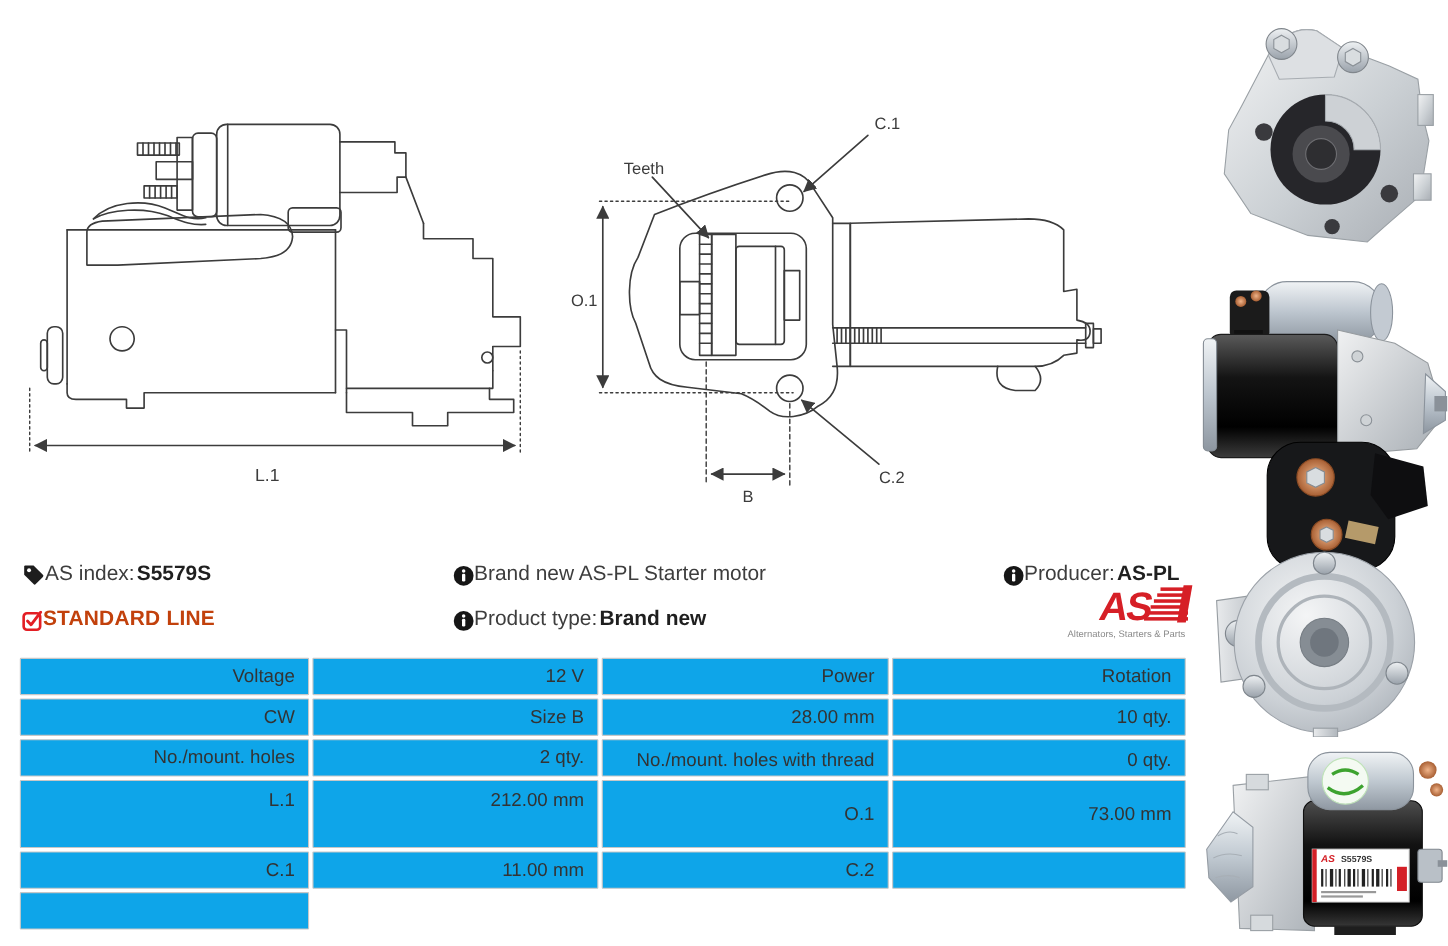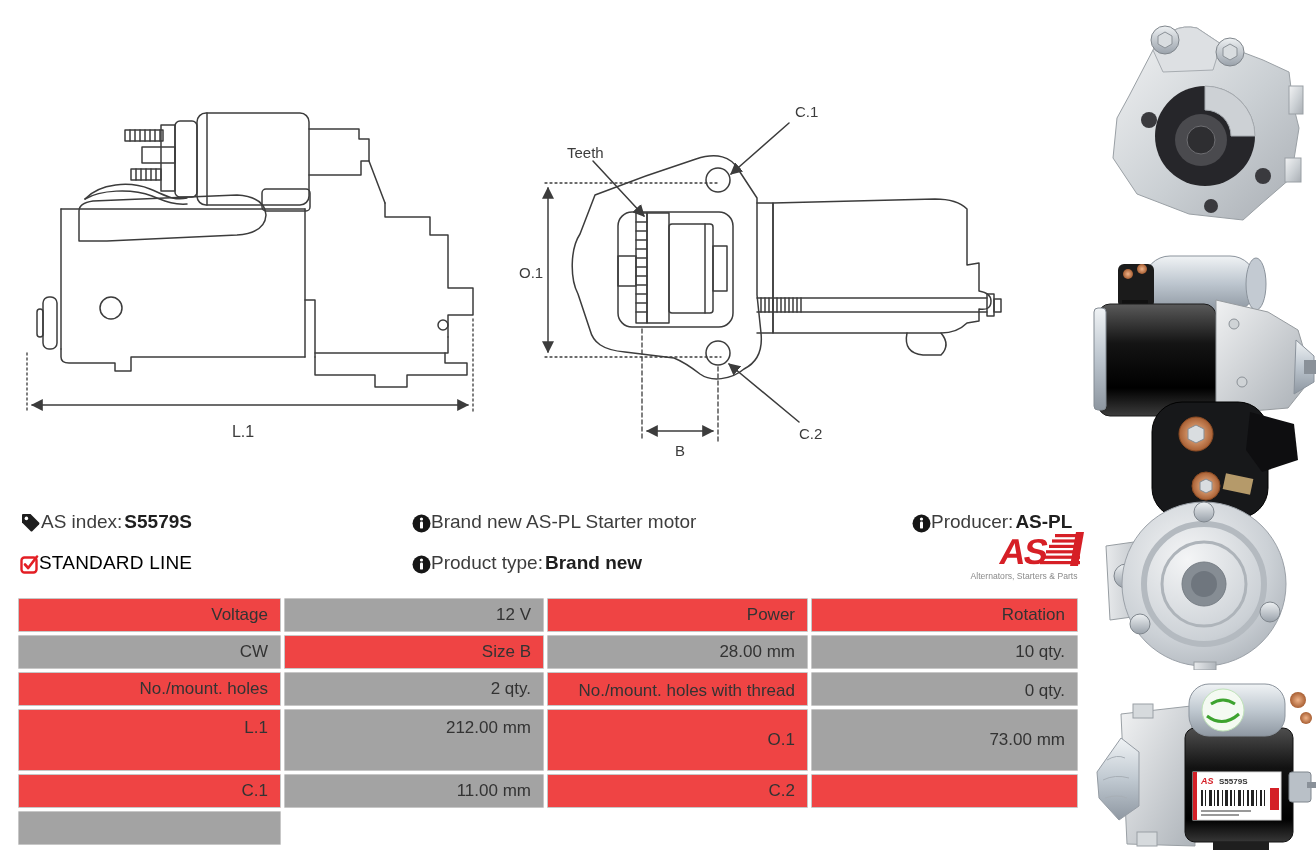--- a/index.html
+++ b/index.html
@@ -7,32 +7,32 @@
     width:1316px;height:860px;position:relative;overflow:hidden;
     background:#ffffff;font-family:"Liberation Sans",sans-serif;color:#3a3a3a;
   }
   .abs{position:absolute}
 
   
   .info-item{position:absolute;display:flex;align-items:flex-end;
     font-size:19px;color:#3d3d3d;white-space:nowrap;height:24px}
   .info-item .ic{flex:0 0 auto;display:flex;align-items:center}
   .info-item b{color:#1f1f1f;margin-left:2px;font-weight:bold}
-  .info-red{color:#000000;font-weight:normal;letter-spacing:.2px}
+  .info-red{color:#c2410c;font-weight:bold;letter-spacing:.2px}
 
   
   .spec-table{position:absolute;left:18px;top:598px;
     display:grid;grid-template-columns:263px 260px 261px 267px;
     grid-template-rows:34px 34px 34px 62px 34px 34px;
     column-gap:3px;row-gap:3px}
   .cell{box-sizing:border-box;border:1px solid #c7c7c7;border-radius:1px;
     display:flex;align-items:center;justify-content:flex-end;
     padding:0 12px;font-size:17px;color:#333;text-align:right;line-height:1.25}
-  .lab{background:#ef4444}
-  .val{background:#a3a3a3}
+  .lab{background:#0ea5e9}
+  .val{background:#0ea5e9}
   .cell.top{align-items:flex-start;padding-top:7px}
 
   
   .drawing svg{display:block}
   .dim-text{font-family:"Liberation Sans",sans-serif;fill:#3c3c3c}
 
   
   .photo{position:absolute;cursor:pointer}
 </style>
 </head>

